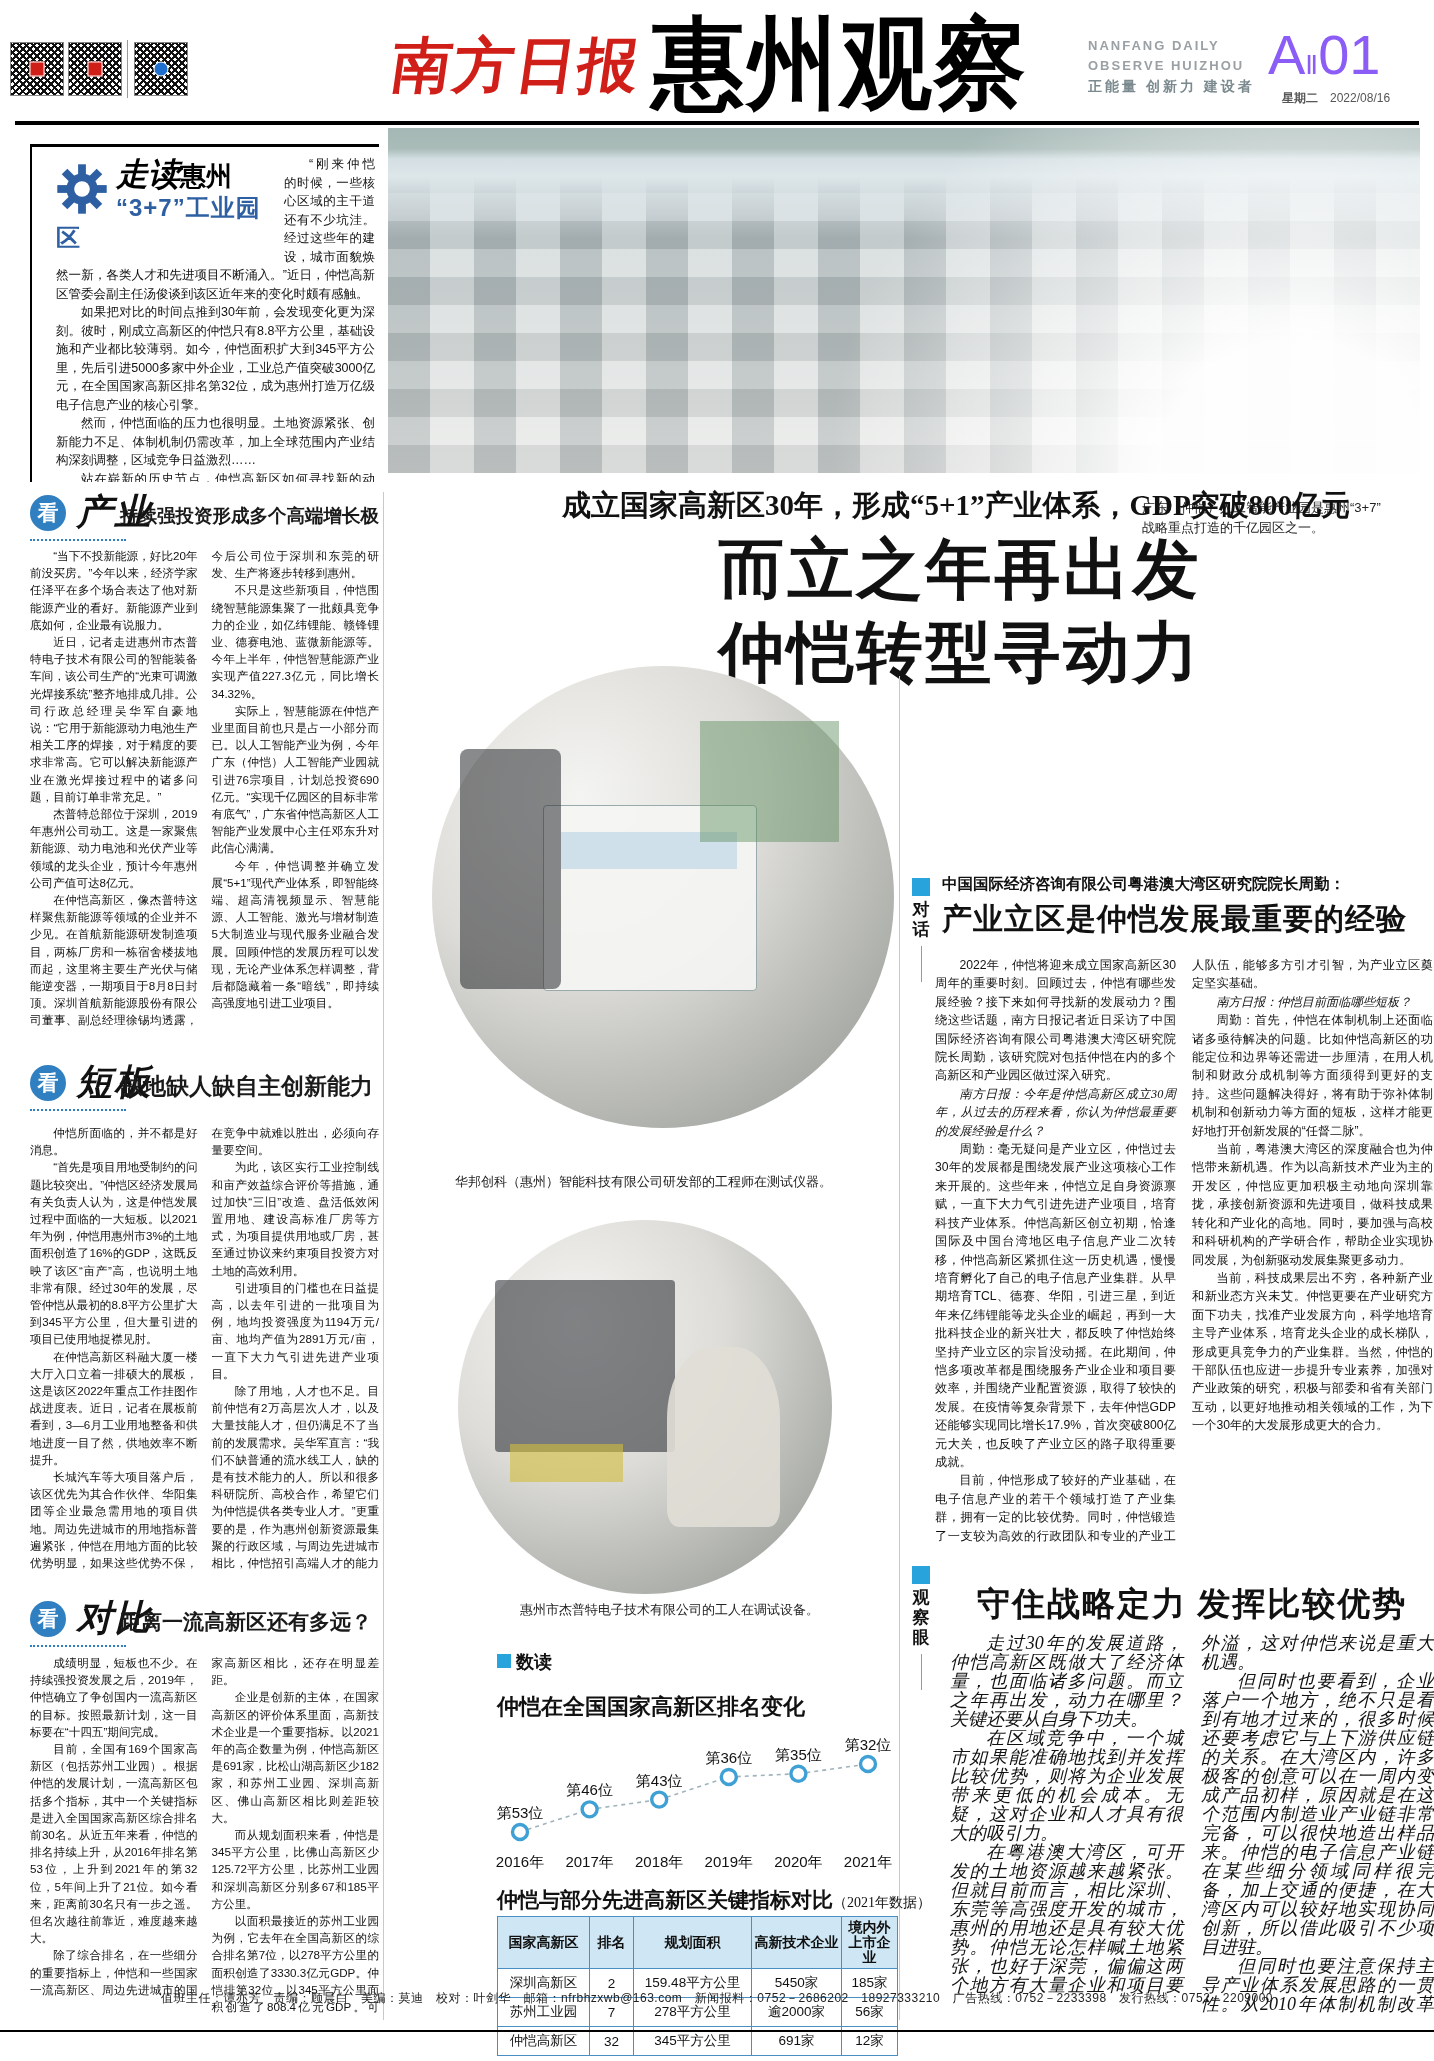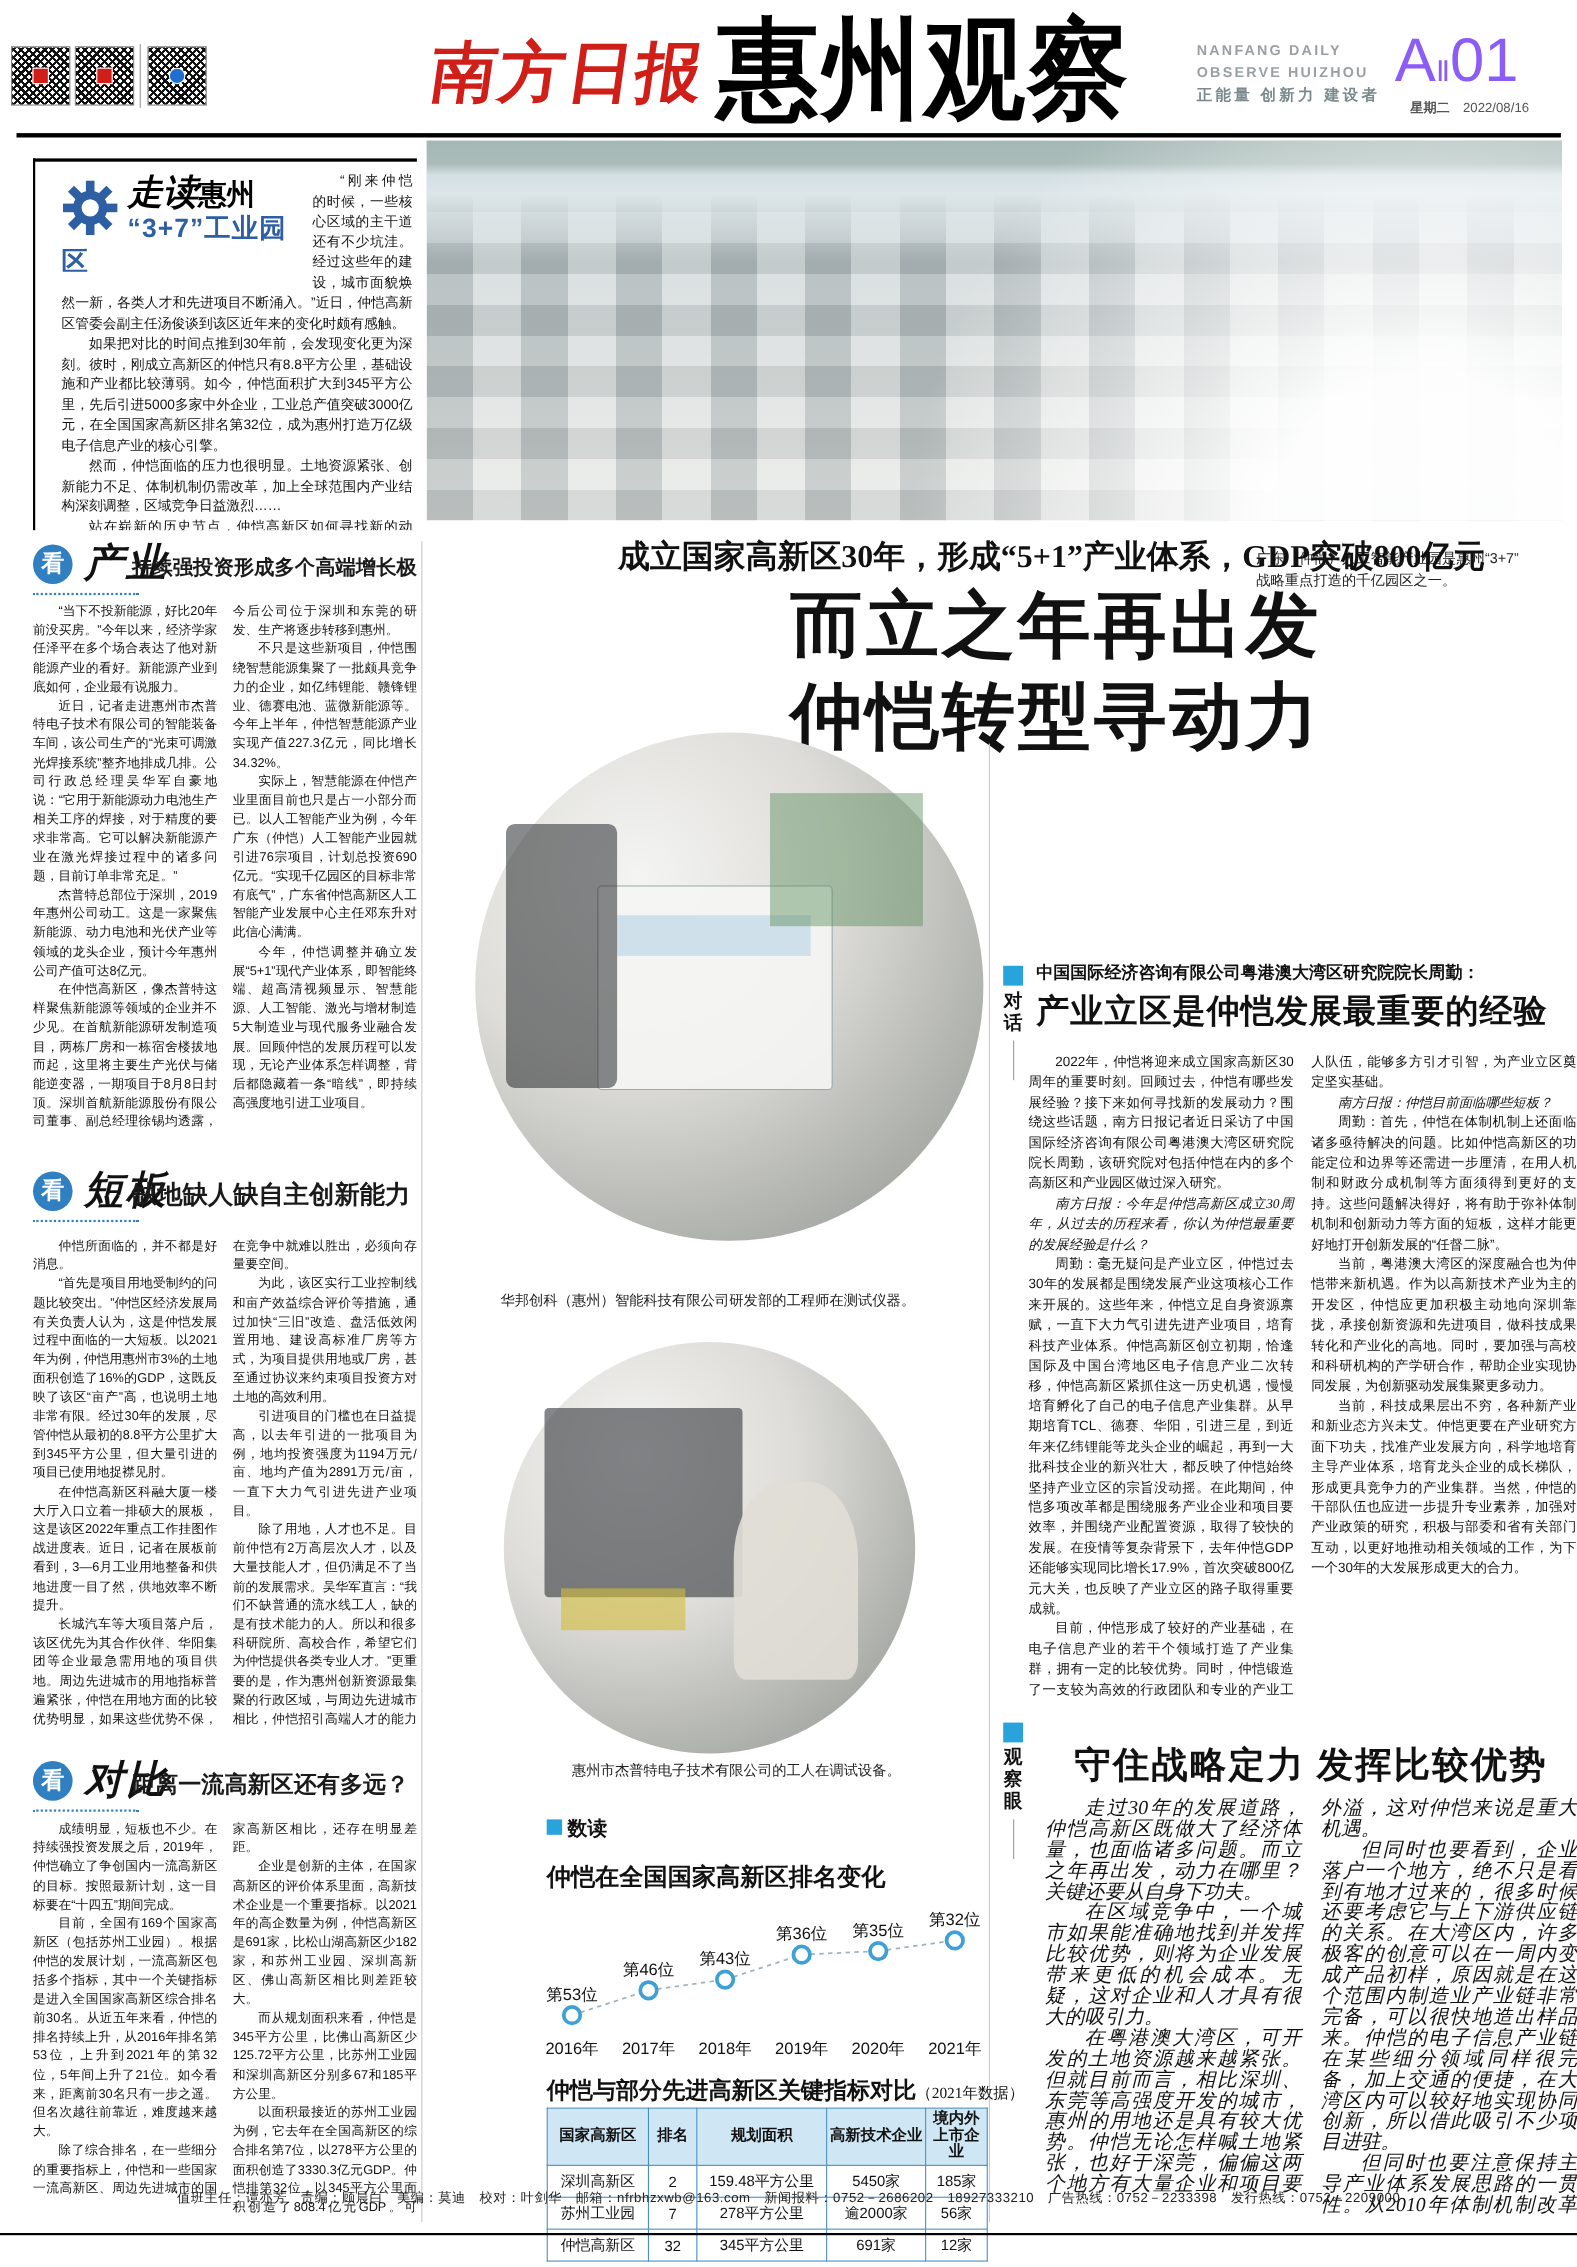--- a/index.html
+++ b/index.html
@@ -77,21 +77,21 @@
   .slabel .sq{display:inline-block;width:14px;height:14px;background:#29a3dc;margin-right:5px;}
   .chart-title{font-size:22px;font-weight:bold;white-space:nowrap;}
   .cline{stroke:#9fb3bd;stroke-width:1.6;stroke-dasharray:4 4;}
   .cring{fill:#fff;stroke:#3fa0d6;stroke-width:3.4;}
   .clabel{font-size:15px;fill:#111;text-anchor:middle;font-family:"Liberation Sans",sans-serif;}
   .cyear{font-size:15px;fill:#111;text-anchor:middle;font-family:"Liberation Sans",sans-serif;}
   .table-title{font-size:21px;font-weight:bold;white-space:nowrap;}
   .table-title .note{font-family:"Liberation Serif",serif;font-weight:normal;font-size:14px;text-align:right;}
   table.cmp{border-collapse:collapse;width:400px;table-layout:fixed;}
   table.cmp th,table.cmp td{border:1.5px solid #4a8fc3;text-align:center;font-size:13.5px;padding:3px 1px;}
-  table.cmp th{background:#cfe7f4;font-weight:bold;font-size:14px;line-height:15px;font-family:Liberation Mono, monospace;}
+  table.cmp th{background:#cfe7f4;font-weight:bold;font-size:14px;line-height:15px;}
   table.cmp td{height:22px;}
   
   .oheadline{font-family:"Liberation Serif","DejaVu Serif",serif;font-weight:bold;font-size:33px;
              letter-spacing:2px;text-align:center;white-space:nowrap;}
   .obody{column-count:2;column-gap:18px;column-fill:auto;overflow:hidden;
          font-family:"Liberation Serif","DejaVu Serif",serif;font-style:italic;
          font-size:18px;line-height:19px;}
   
   .footer-text{text-align:center;font-size:12px;color:#222;letter-spacing:.5px;}
   .vdiv{width:1px;background:#c9c9c9;}

